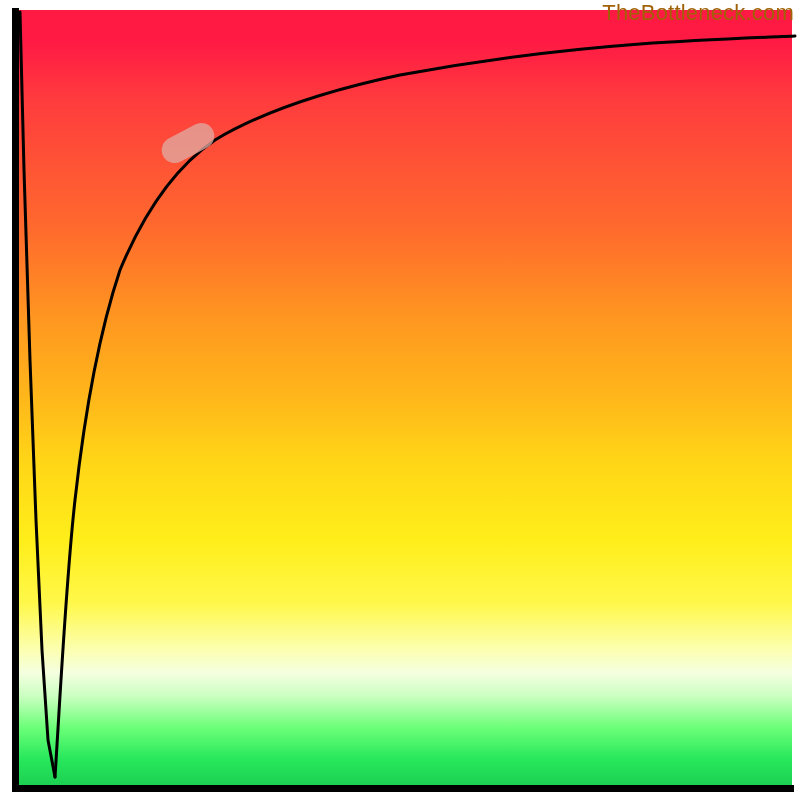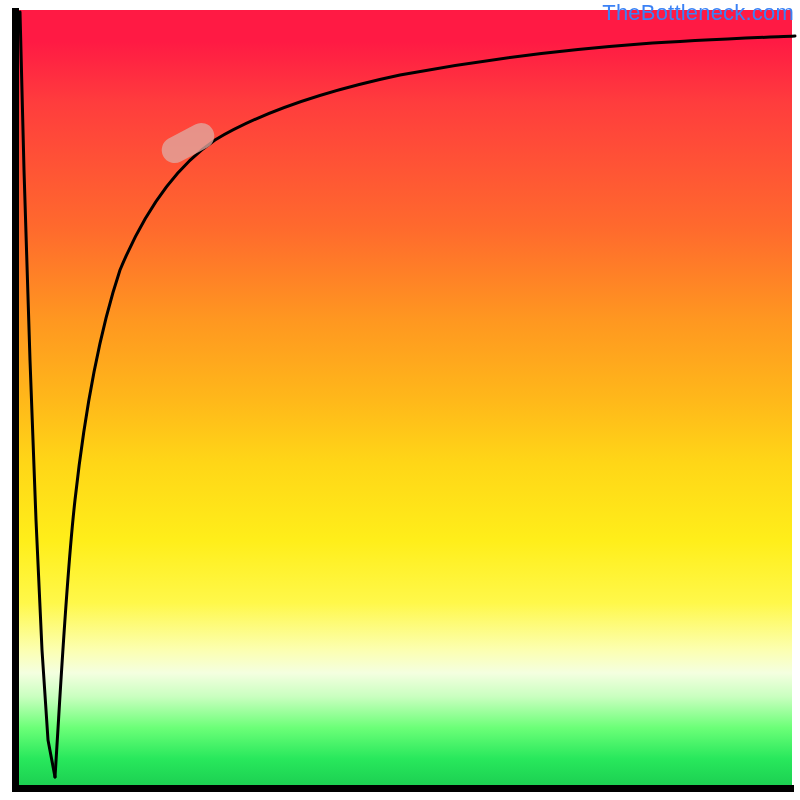--- a/index.html
+++ b/index.html
@@ -69,21 +69,21 @@
     width: 56px;
     height: 26px;
     border-radius: 13px;
     background: rgba(224, 168, 160, 0.78);
     transform-origin: center center;
   }
   .watermark {
     position: absolute;
     top: 0px;
     right: 6px;
-    color: #3b82f6;
+    color: #a16207;
     font-size: 22px;
     font-weight: 400;
     letter-spacing: 0.2px;
   }
 </style>
 </head>
 <body>
 
 <div class="chart-container">
 

